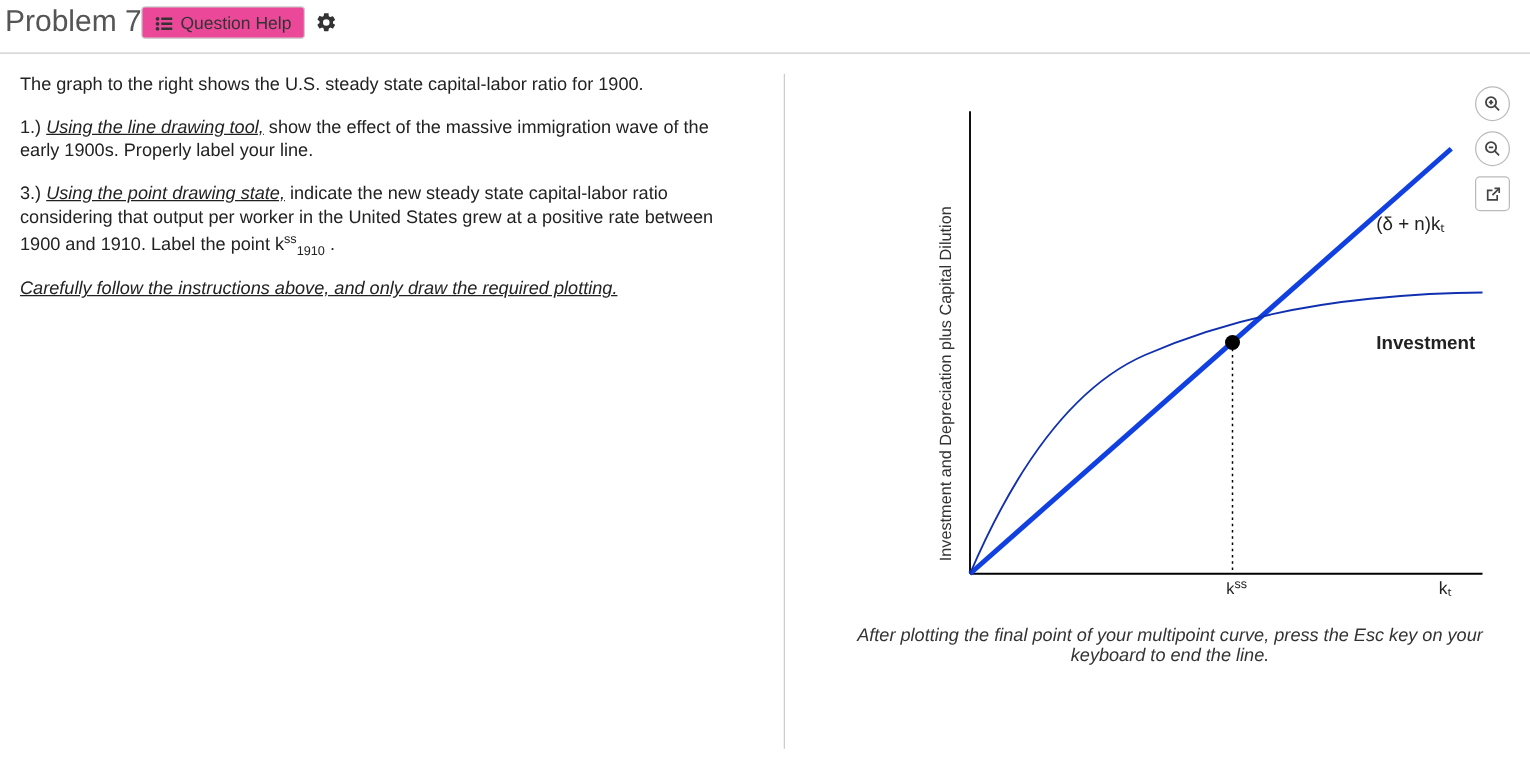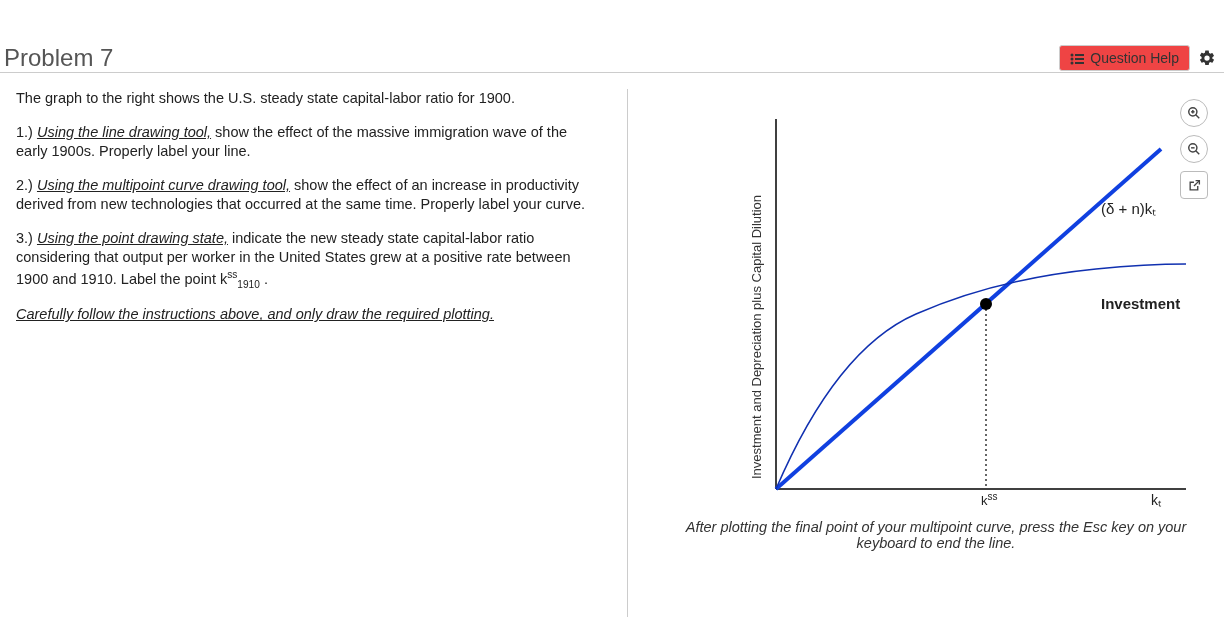--- a/index.html
+++ b/index.html
@@ -6,43 +6,41 @@
     body {
       font-family: Arial, Helvetica, sans-serif;
       background: #fff;
       color: #333;
       width: 1224px;
       height: 617px;
       overflow: hidden;
     }
     .header {
       display: flex;
-      justify-content: space-between;
-      align-items: center;
-      padding: 4px 8px 0 4px;
+      align-items: center;
+      padding: 4px 8px 10px 4px;
       border-bottom: 1px solid #ccc;
-      margin-top: 40px;
     }
     .title {
       font-size: 24px;
       color: #555;
       font-weight: 400;
     }
     .header-right {
       display: flex;
       align-items: center;
       gap: 8px;
     }
     .help-btn {
       display: flex;
       align-items: center;
       gap: 6px;
       font-size: 14px;
       color: #333;
-      background: #ef4444;
+      background: #ec4899;
       border: 1px solid #ccc;
       padding: 4px 10px;
       border-radius: 3px;
       cursor: pointer;
     }
     .list-icon {
       width: 14px;
       height: 12px;
       display: inline-block;
     }
@@ -78,21 +76,21 @@
     }
     .graph-wrap {
       position: relative;
       width: 560px;
       height: 430px;
     }
     .hint {
       font-style: italic;
       text-align: center;
       font-size: 14.5px;
-      margin-top: 0;
+      margin-top: 12px;
       padding: 0 20px;
     }
     .tool-col {
       position: absolute;
       right: 8px;
       top: 10px;
       display: flex;
       flex-direction: column;
       gap: 8px;
     }
@@ -136,23 +134,20 @@
       </svg>
     </span>
   </div>
 </div>
 
 <div class="content">
   <div class="left">
     <p>The graph to the right shows the U.S. steady state capital-labor ratio for 1900.</p>
     <p>
       <span>1.) </span><em>Using the line drawing tool,</em><span> show the effect of the massive immigration wave of the early 1900s. Properly label your line.</span>
-    </p>
-    <p>
-      <span>2.) </span><em>Using the multipoint curve drawing tool,</em><span> show the effect of an increase in productivity derived from new technologies that occurred at the same time. Properly label your curve.</span>
     </p>
     <p>
       <span>3.) </span><em>Using the point drawing state,</em><span> indicate the new steady state capital-labor ratio considering that output per worker in the United States grew at a positive rate between 1900 and 1910.  Label the point k</span><sup>ss</sup><sub>1910</sub><span> .</span>
     </p>
     <p><em>Carefully follow the instructions above, and only draw the required plotting.</em></p>
   </div>
 
   <div class="divider"></div>
 
   <div class="right">

